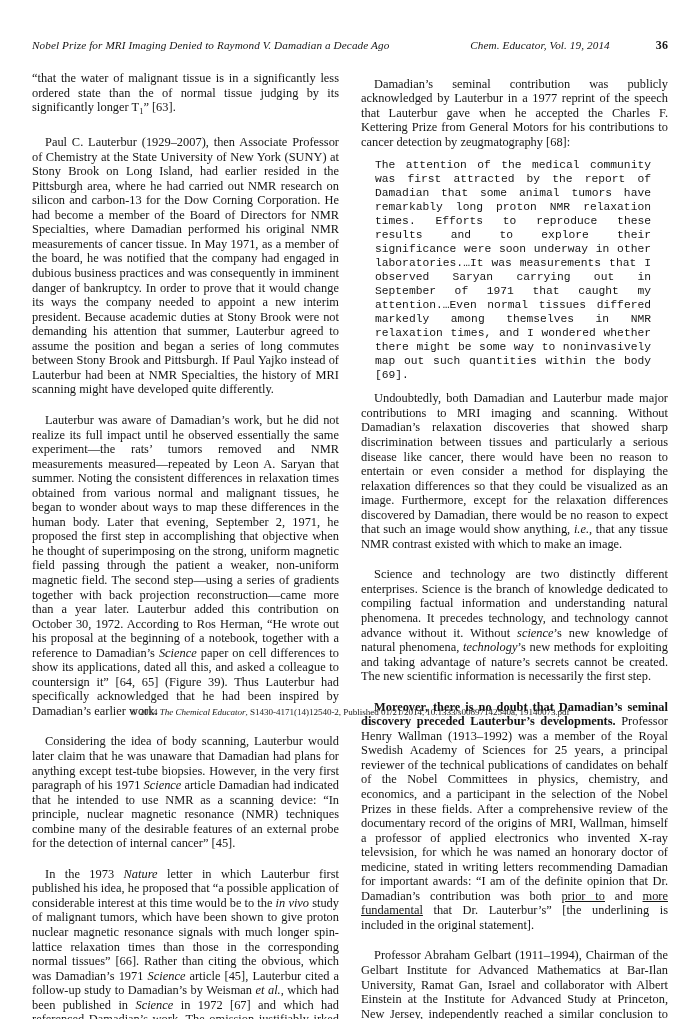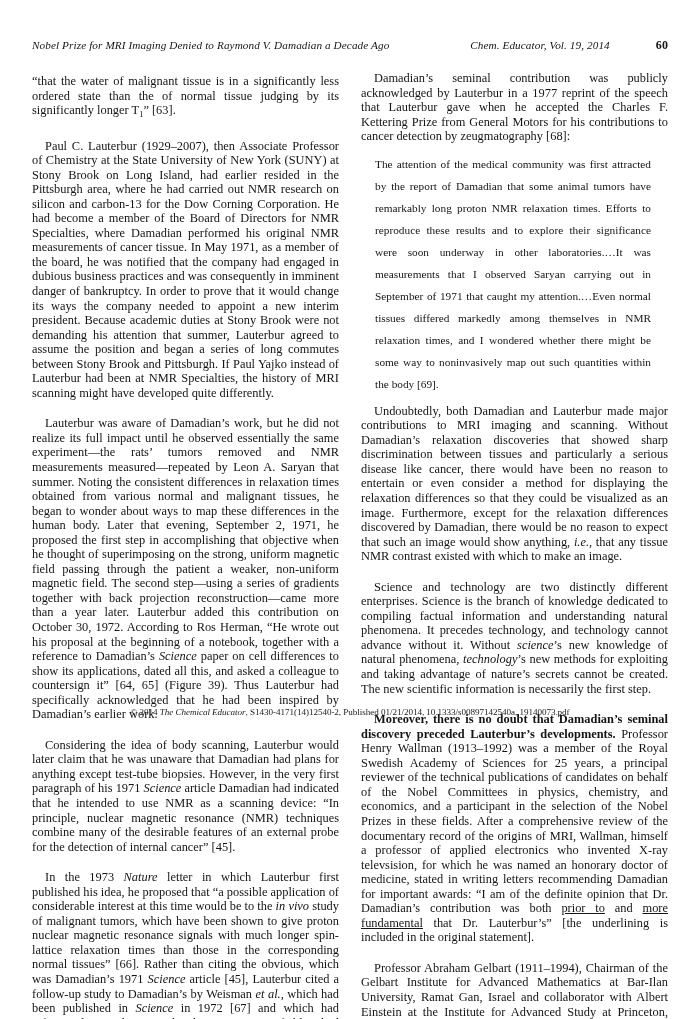--- a/index.html
+++ b/index.html
@@ -63,23 +63,23 @@
     hyphens: none;
   }
   p.indent { text-indent: 13px; }
   p.bodytext + p.bodytext { margin-top: 16px; }
   .ital { font-style: italic; }
   .bold { font-weight: bold; }
   .uline { text-decoration: underline; }
   sub { font-size: 8.5px; }
   
   .blockquote {
-    font-family: Liberation Serif, serif;
+    font-family: Liberation Mono, monospace;
     font-size: 11.3px;
-    line-height: 22px;
+    line-height: 14px;
     text-align: justify;
     margin: 9px 16px 9px 0;
     padding-left: 14px;
     padding-right: 1px;
   }
   
   .footer {
     position: absolute;
     left: 0;
     right: 0;
@@ -94,21 +94,21 @@
 </style>
 </head>
 <body>
 
 <div class="page">
 
   <div class="runhead">
     <span class="rh-title">Nobel Prize for MRI Imaging Denied to Raymond V. Damadian a Decade Ago</span>
     <span class="rh-spacer"></span>
     <span class="rh-journal">Chem. Educator, Vol. 19, 2014</span>
-    <span class="rh-page">60</span>
+    <span class="rh-page">36</span>
   </div>
 
   <div class="columns">
 
     <div class="col">
 
       <p class="bodytext"><span>“that the water of malignant tissue is in a significantly less ordered state than the of normal tissue judging by its significantly longer T</span><sub>1</sub><span>” [63].</span></p>
 
       <p class="bodytext indent">Paul C. Lauterbur (1929–2007), then Associate Professor of Chemistry at the State University of New York (SUNY) at Stony Brook on Long Island, had earlier resided in the Pittsburgh area, where he had carried out NMR research on silicon and carbon-13 for the Dow Corning Corporation. He had become a member of the Board of Directors for NMR Specialties, where Damadian performed his original NMR measurements of cancer tissue. In May 1971, as a member of the board, he was notified that the company had engaged in dubious business practices and was consequently in imminent danger of bankruptcy. In order to prove that it would change its ways the company needed to appoint a new interim president. Because academic duties at Stony Brook were not demanding his attention that summer, Lauterbur agreed to assume the position and began a series of long commutes between Stony Brook and Pittsburgh. If Paul Yajko instead of Lauterbur had been at NMR Specialties, the history of MRI scanning might have developed quite differently.</p>
 

